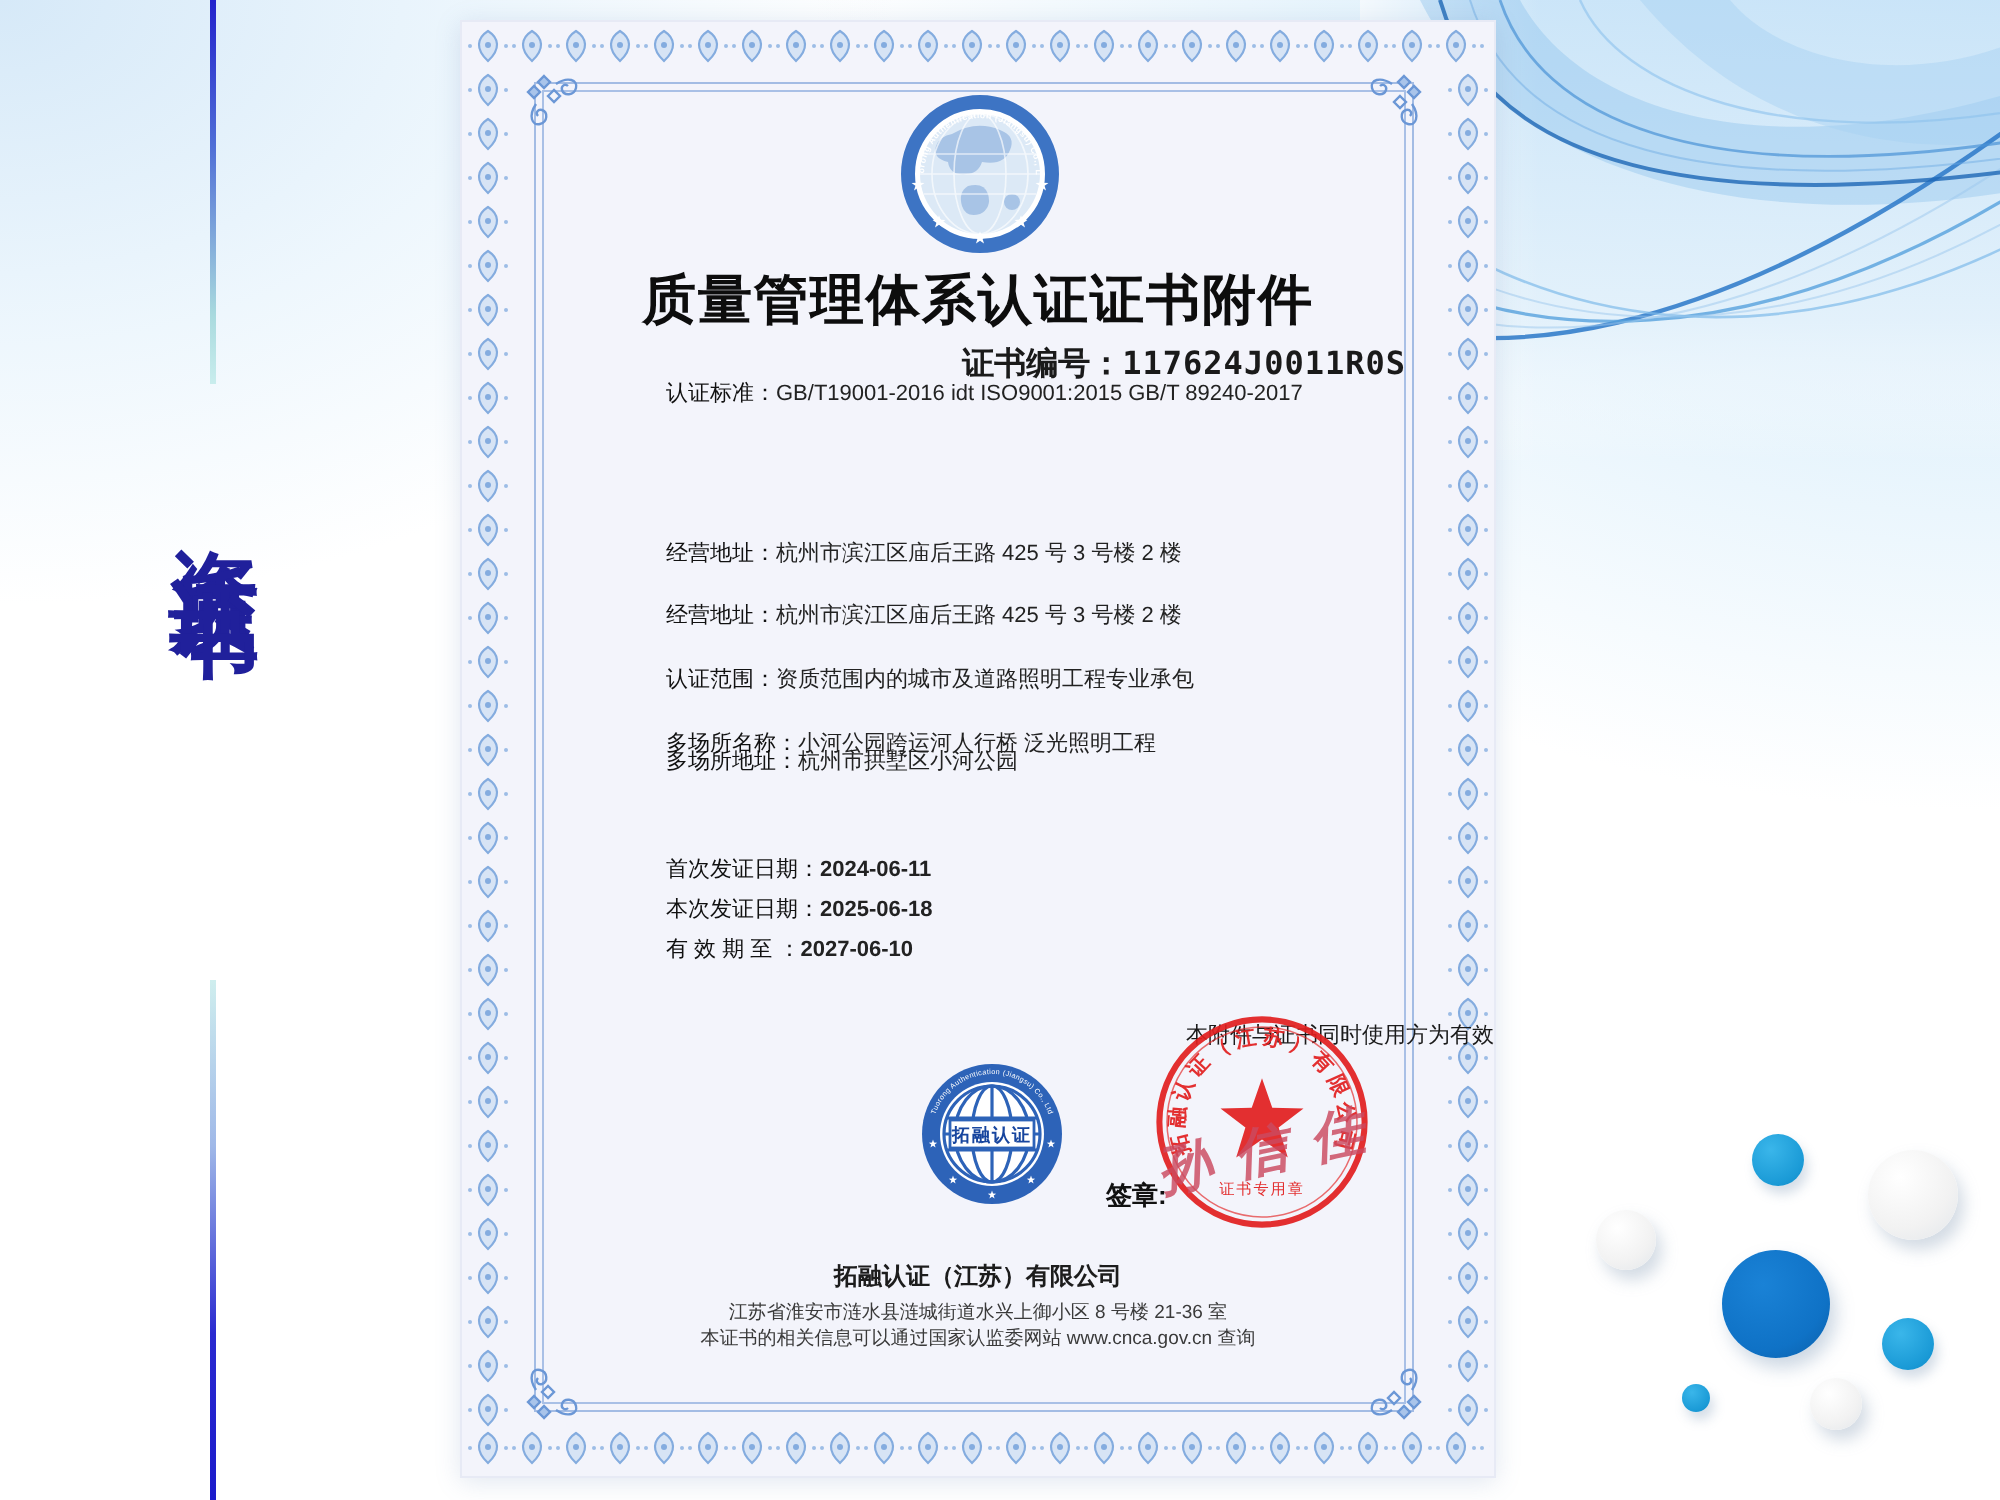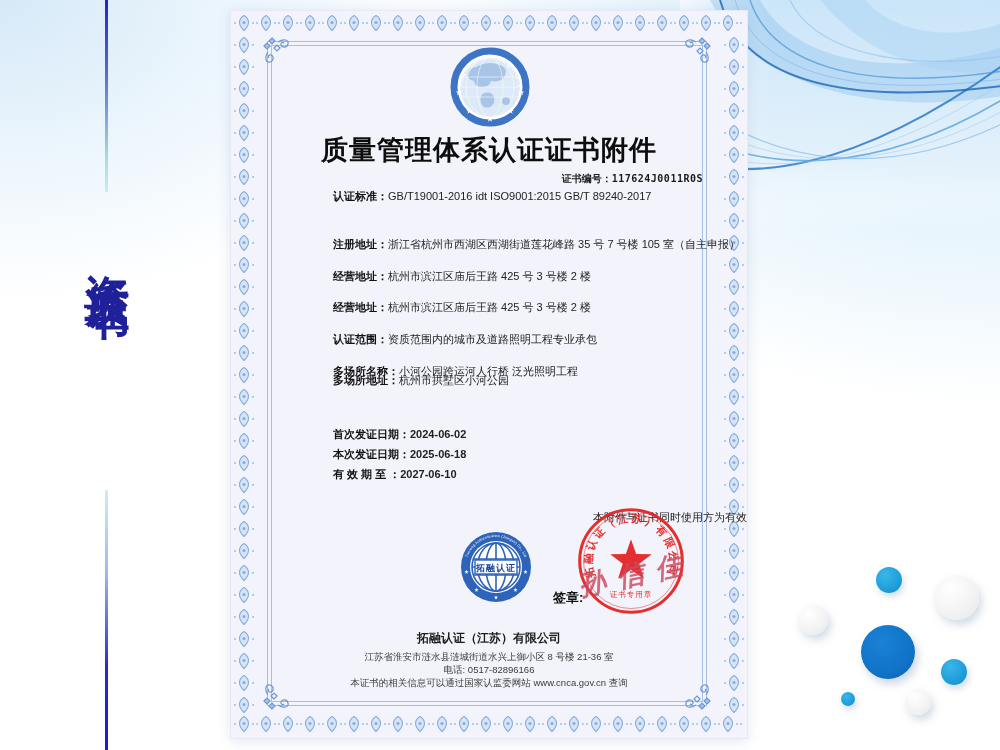--- a/index.html
+++ b/index.html
@@ -27,25 +27,25 @@
   .frame{position:absolute;left:36px;right:40px;top:30px;bottom:32px;border:1px solid #a3bce4;}
   .frame::before{content:'';position:absolute;inset:3px;border:1px solid #a9c0e6;}
   .fc{position:absolute;width:34px;height:34px;}
   .fc-tl{left:-7px;top:-7px;}
   .fc-tr{right:-7px;top:-7px;transform:rotate(90deg);}
   .fc-br{right:-7px;bottom:-7px;transform:rotate(180deg);}
   .fc-bl{left:-7px;bottom:-7px;transform:rotate(270deg);}
   .toplogo{position:absolute;left:219px;top:36px;width:80px;height:80px;}
   .cert-title{position:absolute;top:121px;left:0;right:0;text-align:center;font-size:27px;font-weight:700;
      color:#0d0d0d;letter-spacing:1px;white-space:nowrap;}
-  .certno{position:absolute;top:161px;right:44px;font-size:10px;color:#1a1a1a;white-space:nowrap;}
+  .certno{position:absolute;top:161px;right:44px;font-size:16px;color:#1a1a1a;white-space:nowrap;}
   .certno .lbl{font-weight:700;}
   .certno .val{font-family:"DejaVu Sans Mono",monospace;font-weight:700;letter-spacing:.5px;}
   .row{position:absolute;left:102px;right:40px;font-size:11px;color:#222;white-space:nowrap;}
-  .row .lbl{font-weight:700;color:#111;text-align:center;}
+  .row .lbl{font-weight:400;color:#111;text-align:center;}
   .r0{top:178px}.r1{top:196px}.r2{top:226px}.r3{top:258px}.r4{top:289px}.r5{top:321px}
   .r6{top:353px}.r7{top:362px}.r8{top:416px;font-weight:700}.r9{top:436px;font-weight:700}.r10{top:456px;font-weight:700}
   .note{position:absolute;top:499px;left:0;right:0;text-align:right;padding-left:34px;
      font-size:11px;font-weight:400;color:#1a1a1a;}
   .botlogo{position:absolute;left:228px;top:519px;width:74px;height:74px;}
   .stamp{position:absolute;left:343px;top:493px;width:114px;height:114px;}
   .signature{position:absolute;left:346px;top:540px;width:170px;font-size:27px;font-weight:700;font-style:italic;
      color:#cb4a60;opacity:.82;letter-spacing:12px;transform:rotate(-12deg);white-space:nowrap;}
   .seal-label{position:absolute;left:322px;top:578px;font-size:13px;font-weight:700;color:#111;}
   .footer{position:absolute;left:0;right:0;top:619px;text-align:center;color:#3a3a3a;}
@@ -239,27 +239,26 @@
           </g>
       </g>
     </svg>
 
     <div class="cert-title">质量管理体系认证证书附件</div>
     <div class="certno">
       <span class="lbl">证书编号：</span><span class="val">117624J0011R0S</span>
     </div>
 
     <div class="row r0"><span class="lbl">认证标准：</span><span>GB/T19001-2016 idt ISO9001:2015 GB/T 89240-2017</span></div>
-    <div class="row r2"><span class="lbl">注册地址：</span><span>浙江省杭州市西湖区西湖街道莲花峰路 35 号 7 号楼 105 室（自主申报）</span></div>
     <div class="row r3"><span class="lbl">经营地址：</span><span>杭州市滨江区庙后王路 425 号 3 号楼 2 楼</span></div>
     <div class="row r4"><span class="lbl">经营地址：</span><span>杭州市滨江区庙后王路 425 号 3 号楼 2 楼</span></div>
     <div class="row r6"><span class="lbl">多场所名称：</span><span>小河公园跨运河人行桥 泛光照明工程</span></div>
     <div class="row r5"><span class="lbl">认证范围：</span><span>资质范围内的城市及道路照明工程专业承包</span></div>
     <div class="row r7"><span class="lbl">多场所地址：</span><span>杭州市拱墅区小河公园</span></div>
-    <div class="row r8"><span class="lbl">首次发证日期：</span><span>2024-06-02</span></div>
+    <div class="row r8"><span class="lbl">首次发证日期：</span><span>2024-06-11</span></div>
     <div class="row r9"><span class="lbl">本次发证日期：</span><span>2025-06-18</span></div>
     <div class="row r10"><span class="lbl">有 效 期 至 ：</span><span>2027-06-10</span></div>
 
     <div class="note">本附件与证书同时使用方为有效</div>
 
     <svg class="botlogo" viewBox="-37 -37 74 74">
       <circle r="35" fill="#2d63b8"></circle>
       <circle r="26" fill="#ffffff"></circle>
       <g fill="none" stroke="#2d63b8" stroke-width="1.6">
         <circle r="24"></circle>
@@ -314,21 +313,20 @@
       </g>
     </svg>
 
     <div class="signature">孙信佳</div>
 
     <div class="seal-label">签章:</div>
 
     <div class="footer">
       <div class="name">拓融认证（江苏）有限公司</div>
       <div class="line">江苏省淮安市涟水县涟城街道水兴上御小区 8 号楼 21-36 室</div>
-      <div class="line">电话: 0517-82896166</div>
       <div class="line">本证书的相关信息可以通过国家认监委网站 www.cnca.gov.cn 查询</div>
     </div>
   </div>
 
   <div class="circle c-cyan c1"></div>
   <div class="circle c-white c2"></div>
   <div class="circle c-white c3"></div>
   <div class="circle c-blue c4"></div>
   <div class="circle c-cyan c5"></div>
   <div class="circle c-cyan c6"></div>

